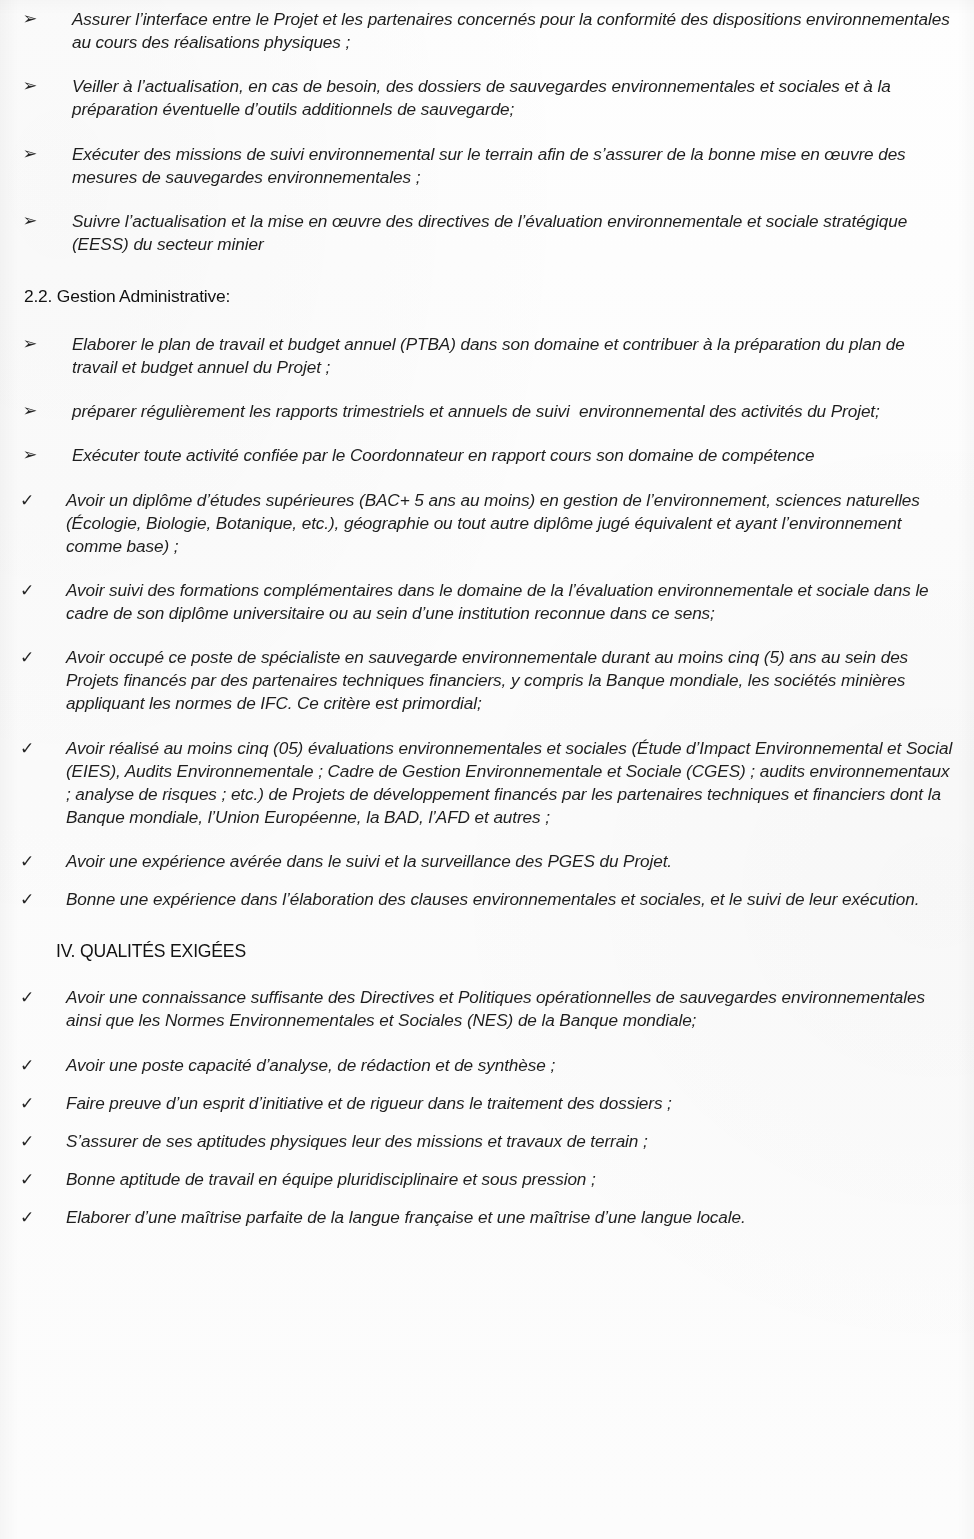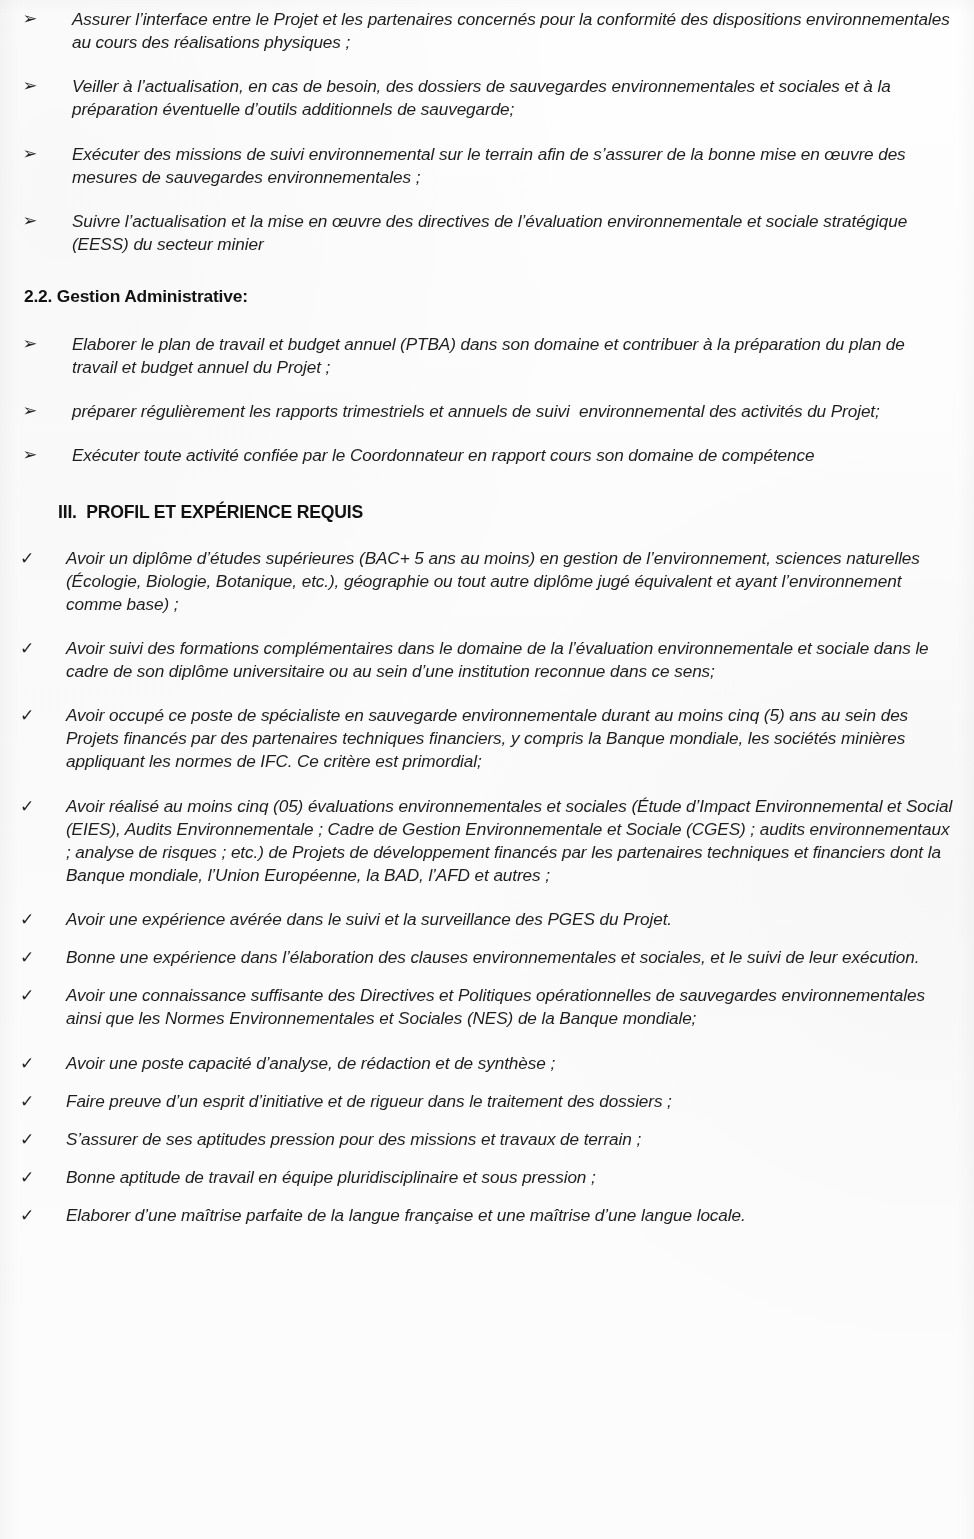--- a/index.html
+++ b/index.html
@@ -81,21 +81,21 @@
     line-height: 1.345;
     letter-spacing: -0.1px;
     color: #1e1e1e;
     white-space: pre-wrap;
     padding-right: 6px;
     font-style: italic;
   }
 
   
   .heading {
-    font-weight: bold;
+    font-weight: normal;
     color: #121212;
     letter-spacing: -0.2px;
   }
   .heading-sub {
     font-size: 17.4px;
     margin: 30px 0 26px 10px;
   }
   .heading-roman {
     font-size: 17.6px;
     margin: 34px 0 24px 44px;
@@ -139,21 +139,20 @@
       <li class="bullet-item">
         <span class="marker marker-arrow">➢</span>
         <span class="bullet-text">préparer régulièrement les rapports trimestriels et annuels de suivi  environnemental des activités du Projet;</span>
       </li>
       <li class="bullet-item">
         <span class="marker marker-arrow">➢</span>
         <span class="bullet-text">Exécuter toute activité confiée par le Coordonnateur en rapport cours son domaine de compétence</span>
       </li>
     </ul>
 
-    <h2 class="heading heading-roman">III.  PROFIL ET EXPÉRIENCE REQUIS</h2>
     <ul class="bullet-list">
       <li class="bullet-item">
         <span class="marker marker-check">✓</span>
         <span class="bullet-text">Avoir un diplôme d’études supérieures (BAC+ 5 ans au moins) en gestion de l’environnement, sciences naturelles (Écologie, Biologie, Botanique, etc.), géographie ou tout autre diplôme jugé équivalent et ayant l’environnement comme base) ;</span>
       </li>
       <li class="bullet-item">
         <span class="marker marker-check">✓</span>
         <span class="bullet-text">Avoir suivi des formations complémentaires dans le domaine de la l’évaluation environnementale et sociale dans le cadre de son diplôme universitaire ou au sein d’une institution reconnue dans ce sens;</span>
       </li>
       <li class="bullet-item">
@@ -167,36 +166,37 @@
       <li class="bullet-item tight">
         <span class="marker marker-check">✓</span>
         <span class="bullet-text">Avoir une expérience avérée dans le suivi et la surveillance des PGES du Projet.</span>
       </li>
       <li class="bullet-item tight">
         <span class="marker marker-check">✓</span>
         <span class="bullet-text">Bonne une expérience dans l’élaboration des clauses environnementales et sociales, et le suivi de leur exécution.</span>
       </li>
     </ul>
 
+    <h2 class="heading heading-roman second">IV. QUALITÉS EXIGÉES</h2>
     <ul class="bullet-list">
       <li class="bullet-item">
         <span class="marker marker-check">✓</span>
         <span class="bullet-text">Avoir une connaissance suffisante des Directives et Politiques opérationnelles de sauvegardes environnementales ainsi que les Normes Environnementales et Sociales (NES) de la Banque mondiale;</span>
       </li>
       <li class="bullet-item tight">
         <span class="marker marker-check">✓</span>
         <span class="bullet-text">Avoir une poste capacité d’analyse, de rédaction et de synthèse ;</span>
       </li>
       <li class="bullet-item tight">
         <span class="marker marker-check">✓</span>
         <span class="bullet-text">Faire preuve d’un esprit d’initiative et de rigueur dans le traitement des dossiers ;</span>
       </li>
       <li class="bullet-item tight">
         <span class="marker marker-check">✓</span>
-        <span class="bullet-text">S’assurer de ses aptitudes pression pour des missions et travaux de terrain ;</span>
+        <span class="bullet-text">S’assurer de ses aptitudes physiques leur des missions et travaux de terrain ;</span>
       </li>
       <li class="bullet-item tight">
         <span class="marker marker-check">✓</span>
         <span class="bullet-text">Bonne aptitude de travail en équipe pluridisciplinaire et sous pression ;</span>
       </li>
       <li class="bullet-item tight">
         <span class="marker marker-check">✓</span>
         <span class="bullet-text">Elaborer d’une maîtrise parfaite de la langue française et une maîtrise d’une langue locale.</span>
       </li>
     </ul>

